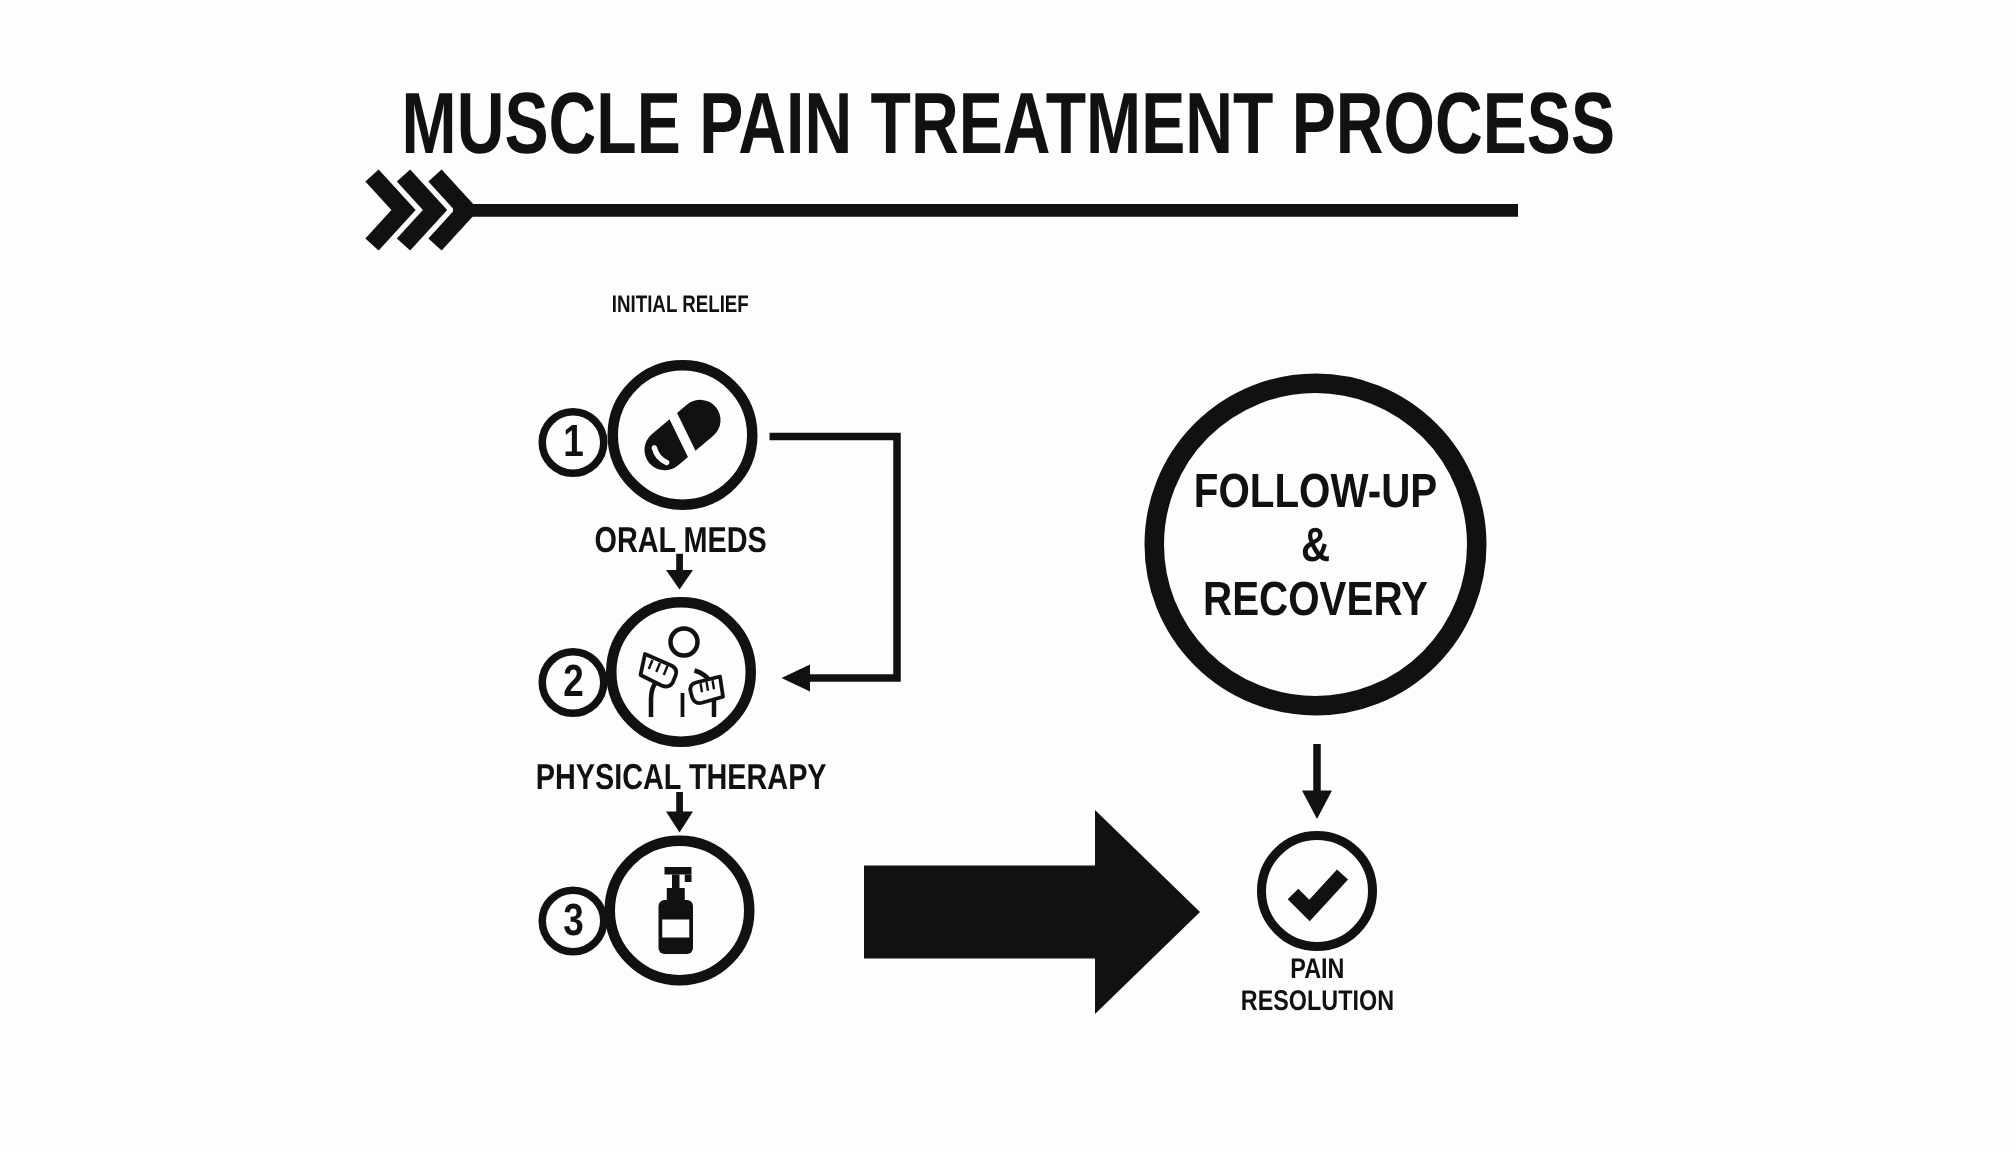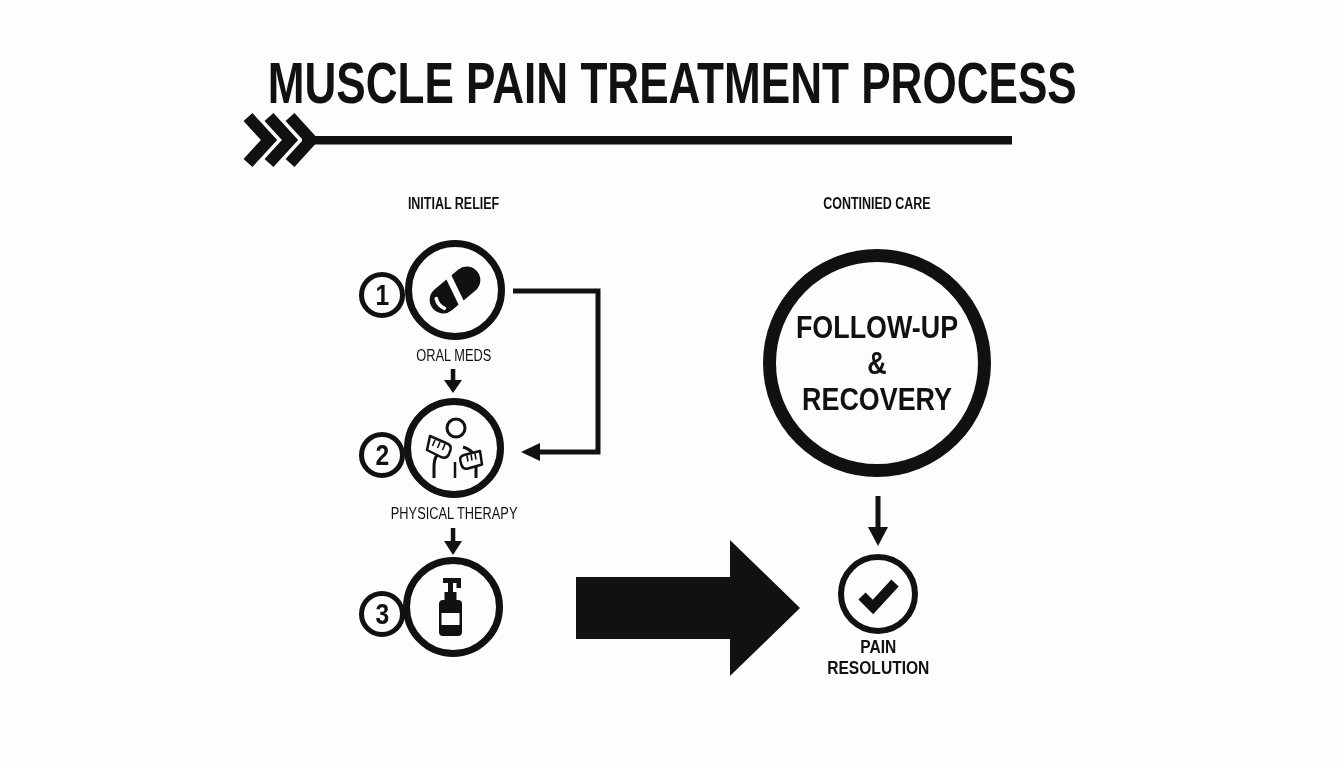--- a/index.html
+++ b/index.html
@@ -20,21 +20,21 @@
 
   .circle { position:absolute; border-radius:50%; border:7px solid var(--ink); background:var(--bg);
             display:flex; align-items:center; justify-content:center; }
   .big-circle { border-width:13px; flex-direction:column; }
   .check-circle { border-width:6px; }
 
   .badge { position:absolute; border-radius:50%; border:5px solid var(--ink); background:var(--bg);
            display:flex; align-items:center; justify-content:center; font-weight:700; font-size:30px; z-index:3; }
   .badge .cond { transform:scaleX(0.82); }
 
-  .step-label { width:300px; font-size:16px; font-weight:400; }
+  .step-label { width:300px; font-size:24px; font-weight:700; }
   .step-label .cond { transform:scaleX(0.80); }
 
   .followup-text { font-size:32px; font-weight:700; line-height:1.13; text-align:center; transform:scaleX(0.84); }
   .res-label { width:300px; font-size:19px; font-weight:700; line-height:1.12; }
   .res-label .cond-block { display:inline-block; transform:scaleX(0.82); }
 
   svg { display:block; }
 </style>
 </head>
 <body>
@@ -120,23 +120,20 @@
   </div>
   <div class="badge" style="left:359px; top:591px; width:46px; height:46px;">
     <span class="cond">3</span>
   </div>
 
   <svg class="abs" style="left:576px; top:540px;" width="224" height="136" viewBox="0 0 224 136">
     <rect x="0" y="37" width="156" height="62" fill="#111111"></rect>
     <polygon points="154,0 224,68 154,136" fill="#111111"></polygon>
   </svg>
 
-  <div class="abs ctr col-heading" style="left:727px; top:195px;">
-    <span class="cond">CONTINIED CARE</span>
-  </div>
 
   <div class="circle big-circle" style="left:763px; top:249px; width:228px; height:228px;">
     <div class="followup-text">
       <div>FOLLOW-UP &amp;</div>
       <div>RECOVERY</div>
     </div>
   </div>
 
   <svg class="abs" style="left:868px; top:496px;" width="20" height="50" viewBox="0 0 20 50">
     <rect x="7.5" y="0" width="5" height="33" fill="#111111"></rect>

